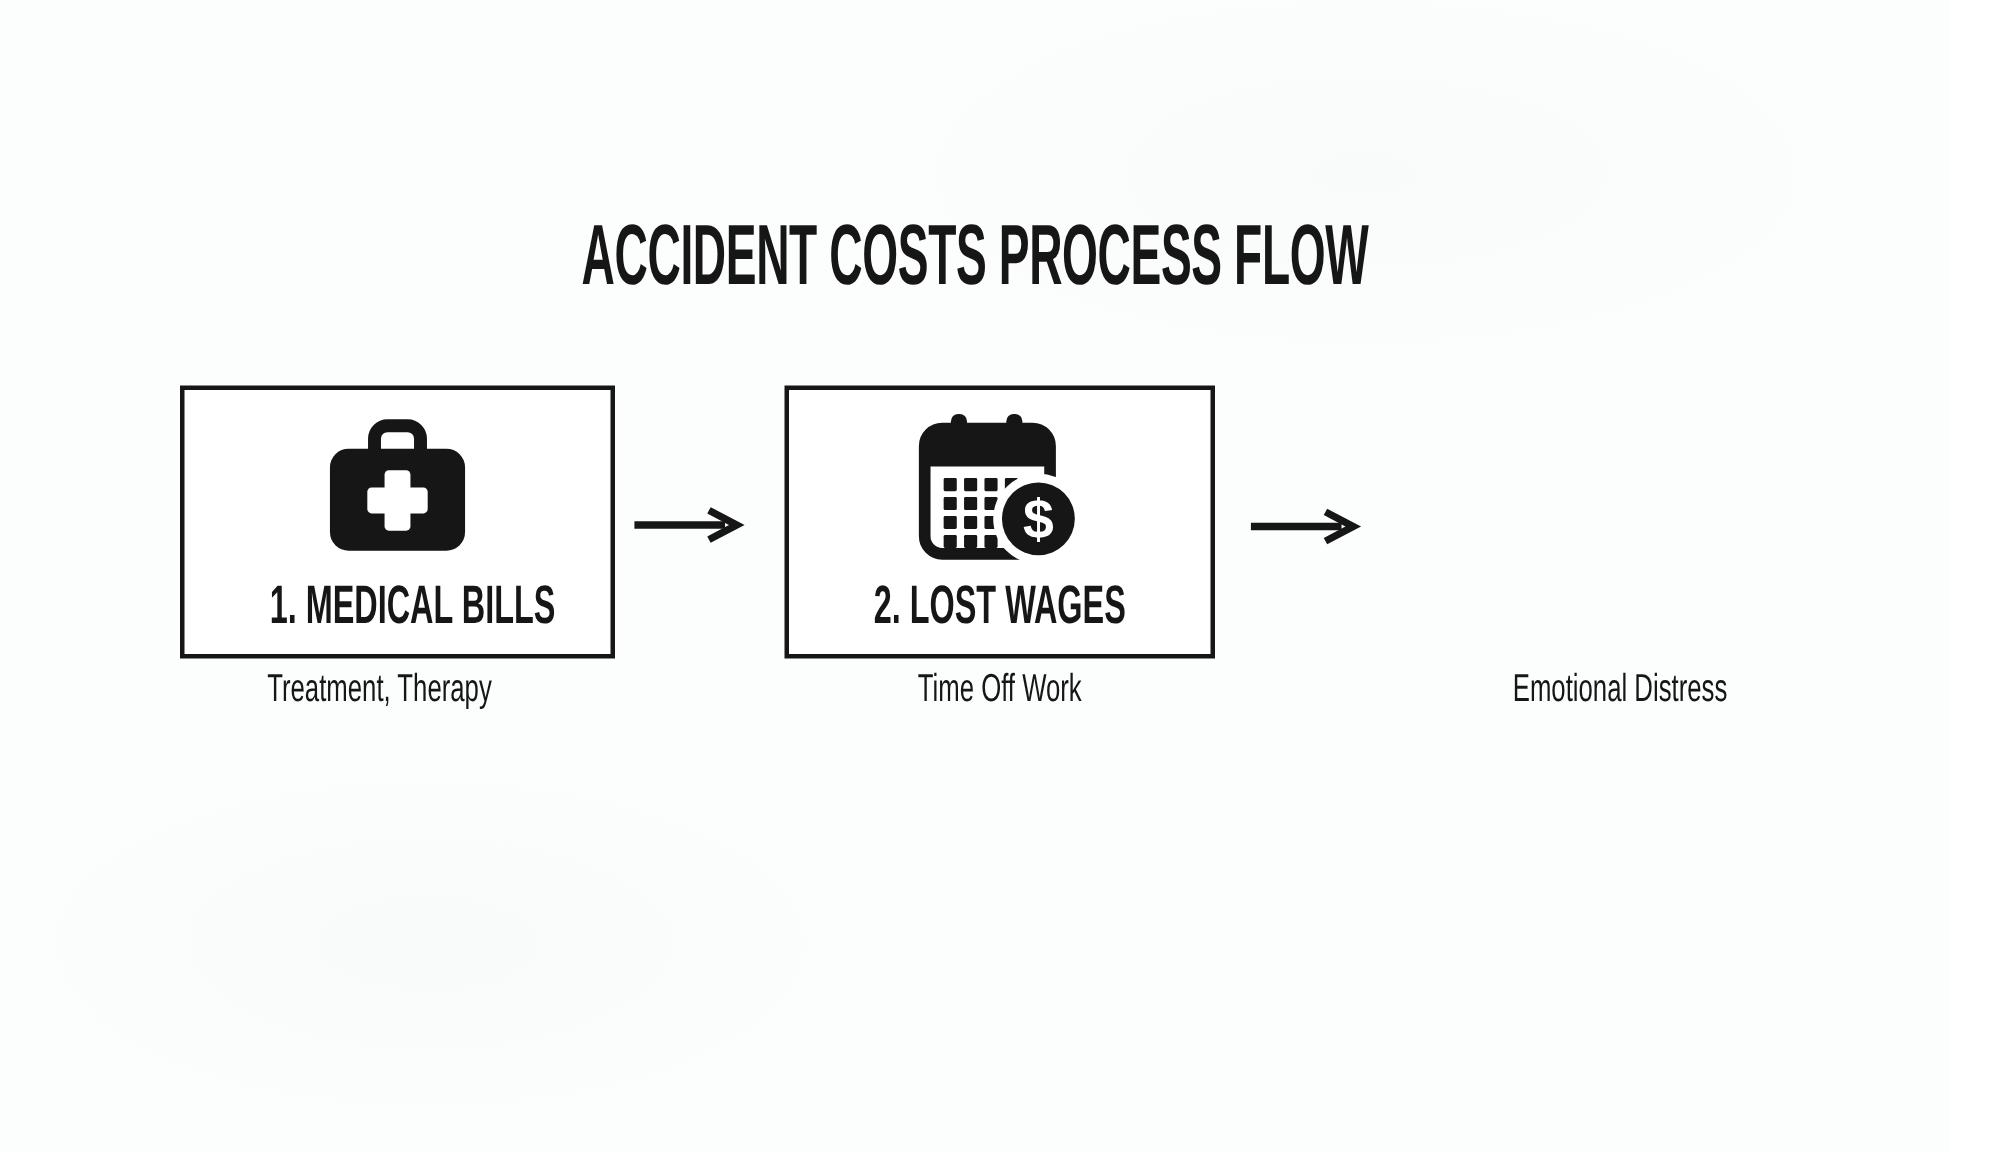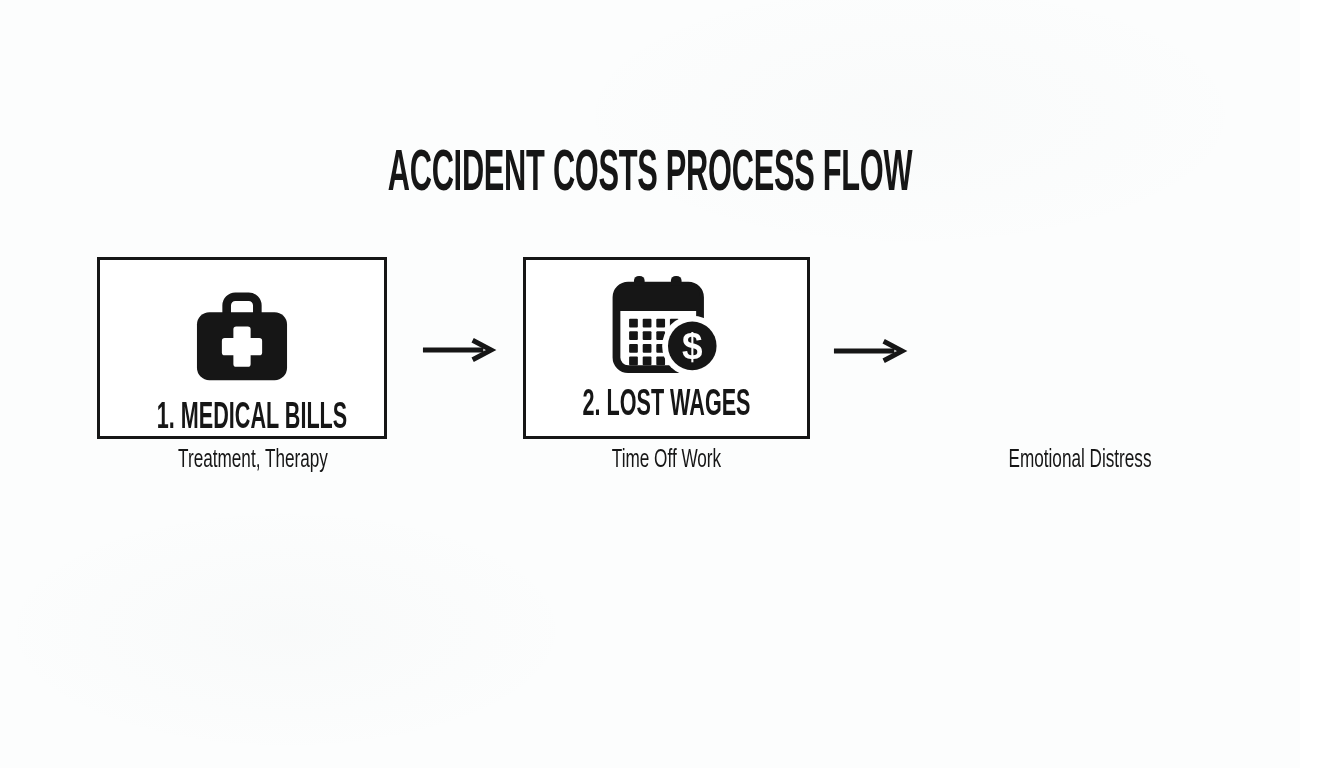--- a/index.html
+++ b/index.html
@@ -73,21 +73,21 @@
     height: 28px;
   }
 </style>
 </head>
 <body>
 
 <div class="canvas">
 
   <div class="title">ACCIDENT COSTS PROCESS FLOW</div>
 
-  <div class="step-box" style="left:97px; width:290px;justify-content:flex-end;">
+  <div class="step-box" style="left:120px; width:290px;">
     <div class="icon-wrap">
       <svg width="100" height="92" viewBox="0 0 104 96" aria-hidden="true">
         <rect x="36" y="5" width="32" height="30" rx="9" fill="none" stroke="#161616" stroke-width="9"></rect>
         <rect x="5" y="21" width="94" height="71" rx="13" fill="#161616"></rect>
         <rect x="43" y="36" width="18" height="42" rx="3" fill="#ffffff"></rect>
         <rect x="31" y="48" width="42" height="18" rx="3" fill="#ffffff"></rect>
       </svg>
     </div>
     <div class="step-label">1. MEDICAL BILLS</div>
   </div>

